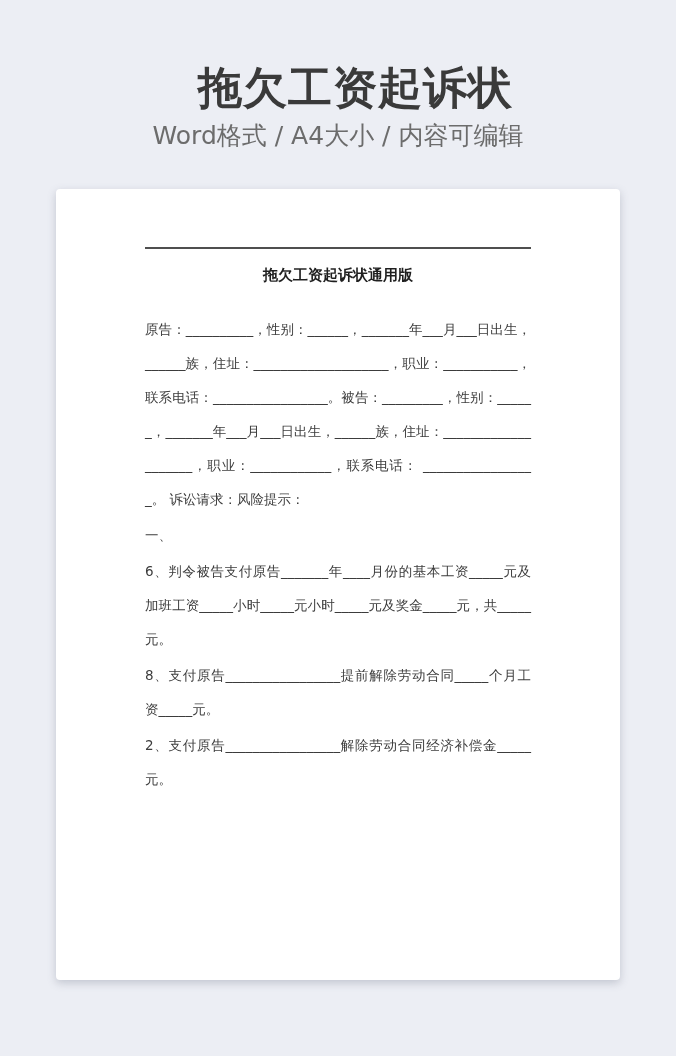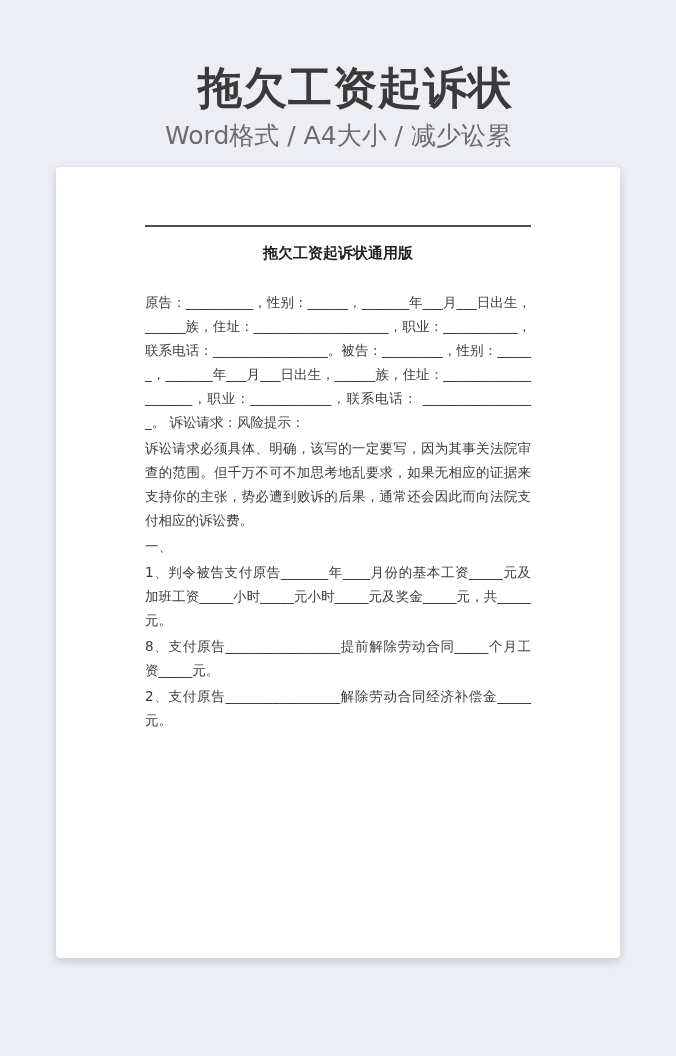--- a/index.html
+++ b/index.html
@@ -30,21 +30,21 @@
     margin: 4px 0 0 0;
     font-size: 25px;
     line-height: 32px;
     font-weight: normal;
     color: #6c6c6c;
   }
   .doc-page {
     box-sizing: border-box;
     width: 564px;
     height: 791px;
-    margin: 15px auto 0 auto;
+    margin: 37px auto 0 auto;
     background: #ffffff;
     border-radius: 4px;
     box-shadow: 0 3px 9px rgba(85, 95, 115, 0.28);
     padding: 58px 89px 0 89px;
     overflow: hidden;
   }
   .doc-rule {
     border: none;
     border-top: 2px solid #4f4f4f;
     margin: 0;
@@ -54,42 +54,41 @@
     margin: 16px 0 0 0;
     text-align: center;
     font-size: 15px;
     line-height: 21px;
     font-weight: bold;
     color: #1f1f1f;
   }
   .doc-body {
     margin-top: 26px;
     font-size: 13.5px;
-    line-height: 24px;
+    line-height: 34px;
     color: #3c3c3c;
     text-align: justify;
     word-break: break-all;
   }
   .doc-body p {
     margin: 0 0 2px 0;
   }
 </style>
 </head>
 <body>
 
 <div class="hero">
   <h1 class="hero-title">拖欠工资起诉状</h1>
-  <h2 class="hero-subtitle">Word格式 / A4大小 / 减少讼累</h2>
+  <h2 class="hero-subtitle">Word格式 / A4大小 / 内容可编辑</h2>
 </div>
 
 <div class="doc-page">
   <hr class="doc-rule">
   <div class="doc-title">拖欠工资起诉状通用版</div>
   <div class="doc-body">
       <p>原告：__________，性别：______，_______年___月___日出生，______族，住址：____________________，职业：___________，联系电话：_________________。被告：_________，性别：______，_______年___月___日出生，______族，住址：____________________，职业：____________，联系电话： _________________。 诉讼请求：风险提示：</p>
-      <p>诉讼请求必须具体、明确，该写的一定要写，因为其事关法院审查的范围。但千万不可不加思考地乱要求，如果无相应的证据来支持你的主张，势必遭到败诉的后果，通常还会因此而向法院支付相应的诉讼费。</p>
       <p>一、</p>
-      <p>1、判令被告支付原告_______年____月份的基本工资_____元及加班工资_____小时_____元小时_____元及奖金_____元，共_____元。</p>
+      <p>6、判令被告支付原告_______年____月份的基本工资_____元及加班工资_____小时_____元小时_____元及奖金_____元，共_____元。</p>
       <p>8、支付原告_________________提前解除劳动合同_____个月工资_____元。</p>
       <p>2、支付原告_________________解除劳动合同经济补偿金_____元。</p>
     </div>
 
 </div>
 
 </body></html>

